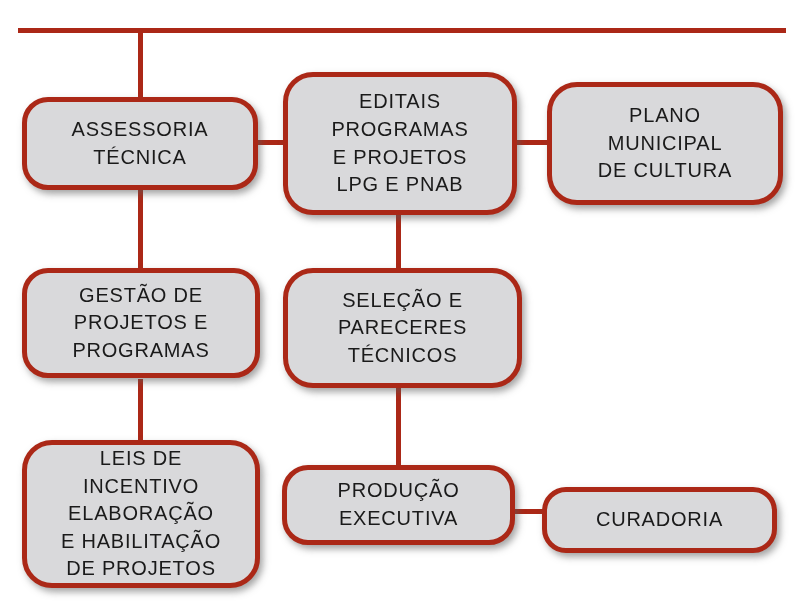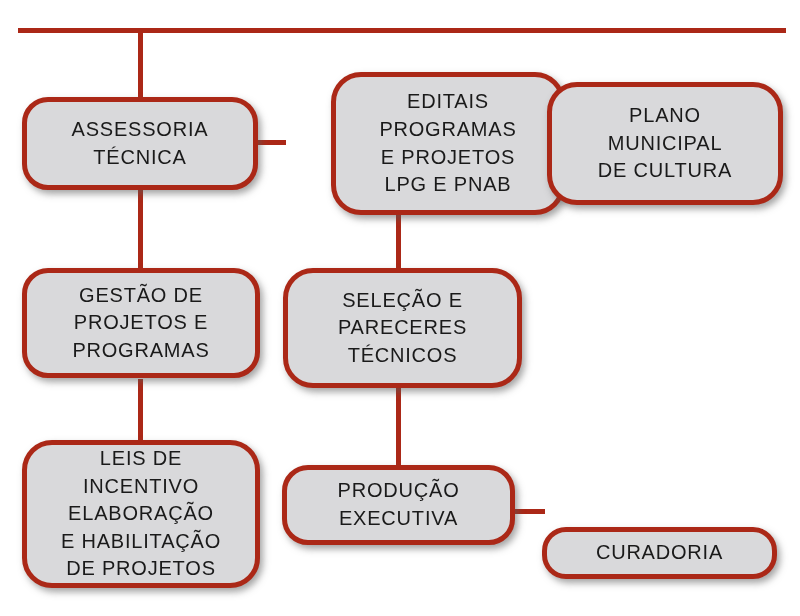--- a/index.html
+++ b/index.html
@@ -58,21 +58,21 @@
 
   <div class="conn" style="left:138px; top:379px; width:5px; height:64px;"></div>
 
   <div class="conn" style="left:396px; top:385px; width:5px; height:83px;"></div>
 
   <div class="conn" style="left:512px; top:509px; width:33px; height:5px;"></div>
 
   <div class="node r26" style="left:22px;  top:97px;  width:236px; height:93px;">ASSESSORIA
 TÉCNICA</div>
 
-  <div class="node r30" style="left:283px; top:72px;  width:234px; height:143px;margin-left:48px;">EDITAIS
+  <div class="node r30" style="left:283px; top:72px;  width:234px; height:143px;">EDITAIS
 PROGRAMAS
 E PROJETOS
 LPG E PNAB</div>
 
   <div class="node r30" style="left:547px; top:82px;  width:236px; height:123px;">PLANO
 MUNICIPAL
 DE CULTURA</div>
 
   <div class="node r26" style="left:22px;  top:268px; width:238px; height:110px;">GESTÃO DE
 PROJETOS E
@@ -84,15 +84,15 @@
 E HABILITAÇÃO
 DE PROJETOS</div>
 
   <div class="node r30" style="left:283px; top:268px; width:239px; height:120px;">SELEÇÃO E
 PARECERES
 TÉCNICOS</div>
 
   <div class="node r26" style="left:282px; top:465px; width:233px; height:80px;">PRODUÇÃO
 EXECUTIVA</div>
 
-  <div class="node r24" style="left:542px; top:487px; width:235px; height:52px;margin-top:40px;">CURADORIA</div>
+  <div class="node r24" style="left:542px; top:487px; width:235px; height:66px;">CURADORIA</div>
 
 </div>
 
 </body></html>

